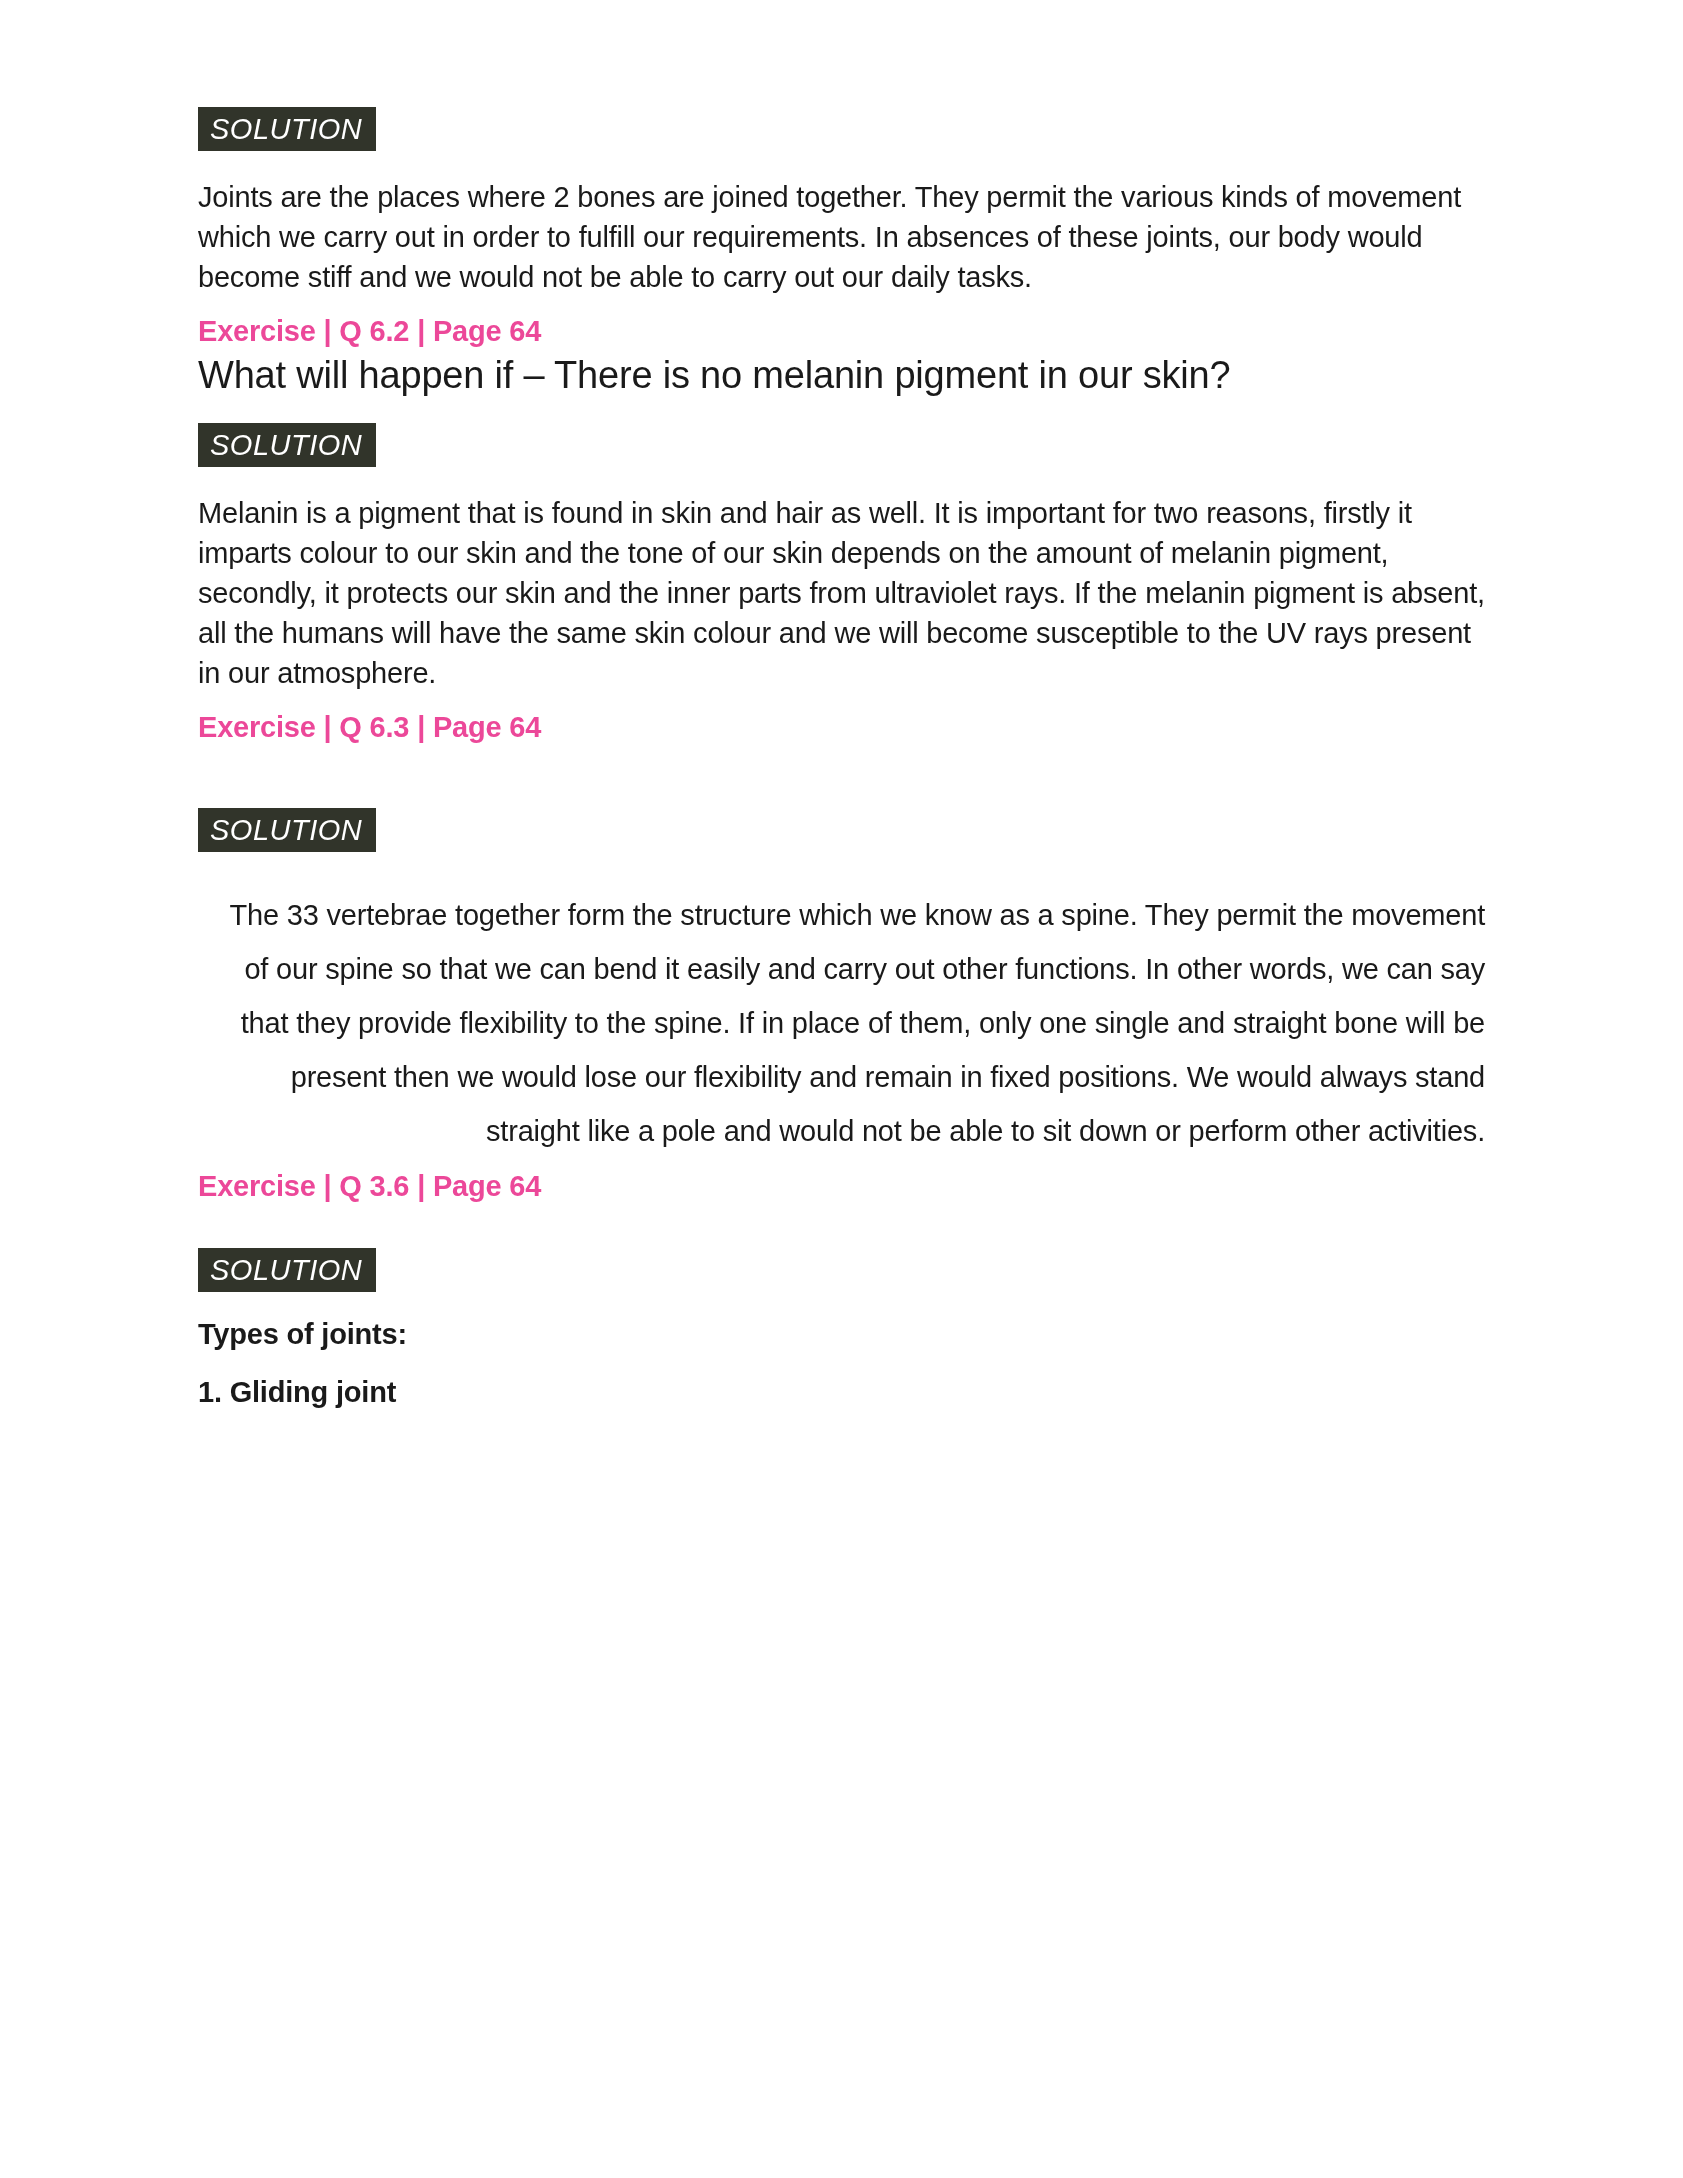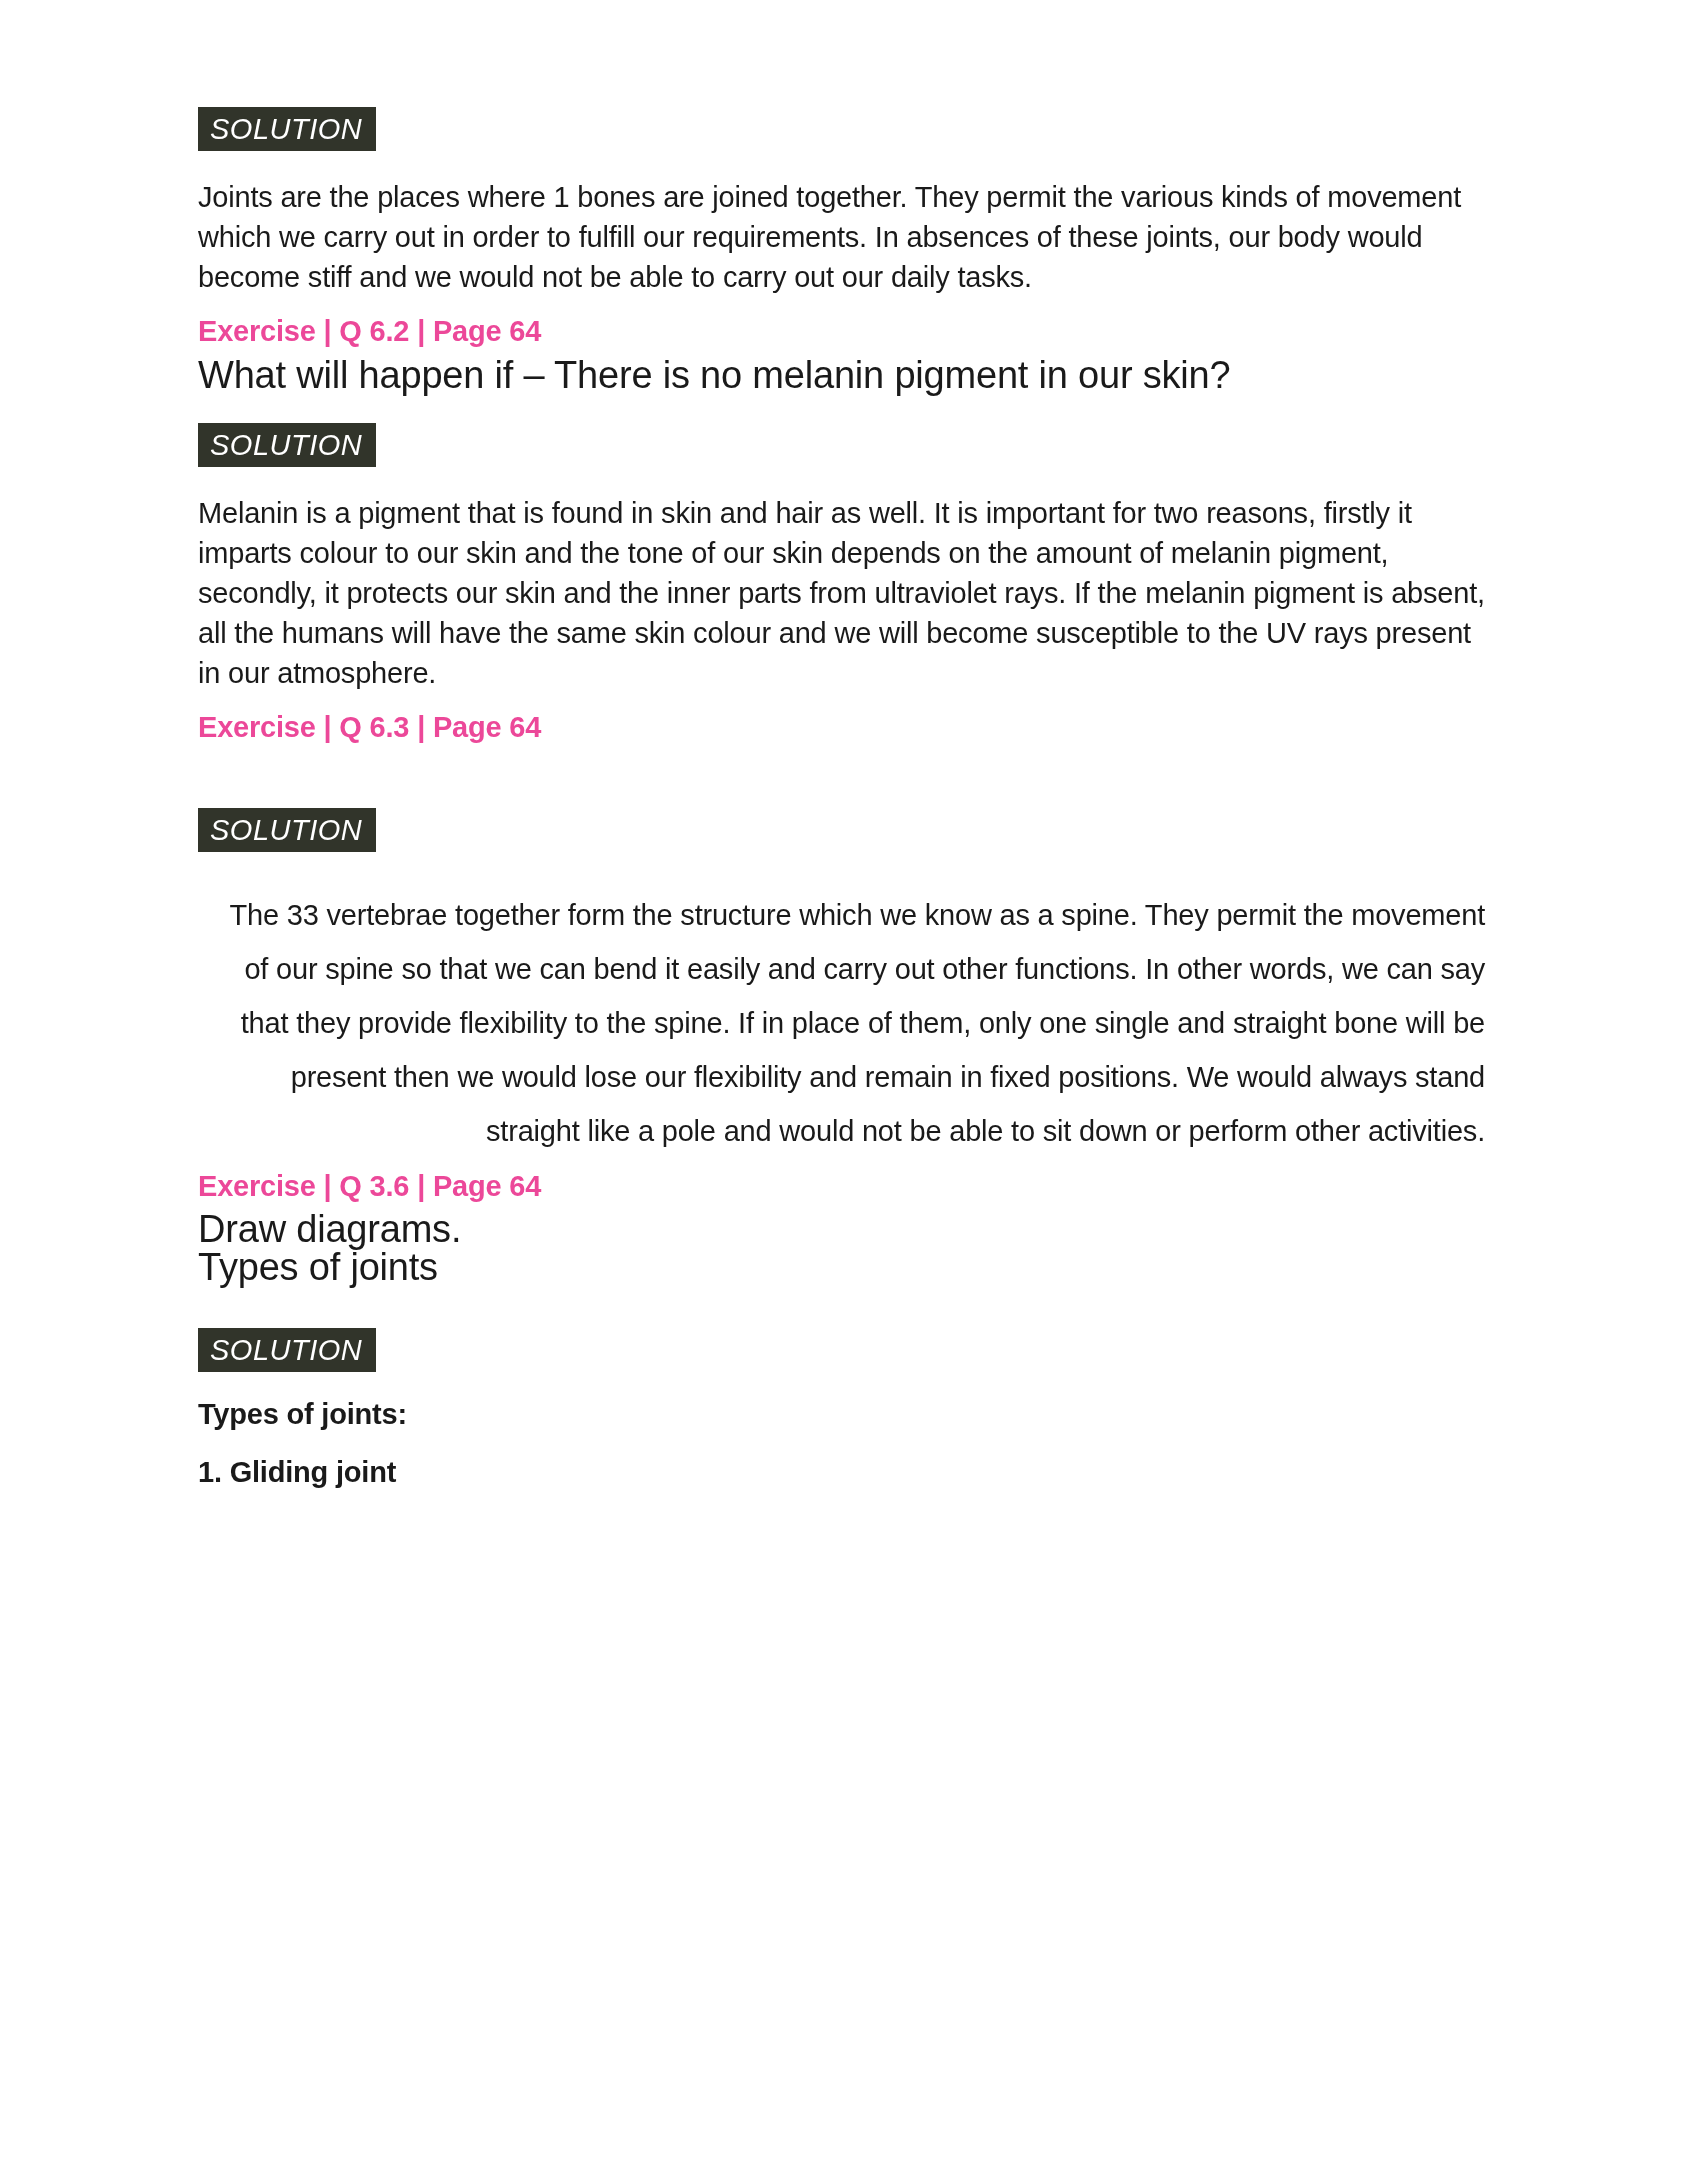--- a/index.html
+++ b/index.html
@@ -71,42 +71,38 @@
   .bold-line.second { margin-top: 18px; }
 </style>
 </head>
 <body>
 
 <div class="content">
 
   <div class="badge-row">
     <span class="badge">SOLUTION</span>
   </div>
-  <p class="para">Joints are the places where 1 bones are joined together. They permit the various kinds of movement which we carry out in order to fulfill our requirements. In absences of these joints, our body would become stiff and we would not be able to carry out our daily tasks.</p>
+  <p class="para">Joints are the places where 2 bones are joined together. They permit the various kinds of movement which we carry out in order to fulfill our requirements. In absences of these joints, our body would become stiff and we would not be able to carry out our daily tasks.</p>
 
   <div class="green-heading">Exercise | Q 6.2 | Page 64</div>
   <p class="question">What will happen if – There is no melanin pigment in our skin?</p>
 
   <div class="badge-row mt28">
     <span class="badge">SOLUTION</span>
   </div>
   <p class="para">Melanin is a pigment that is found in skin and hair as well. It is important for two reasons, firstly it imparts colour to our skin and the tone of our skin depends on the amount of melanin pigment, secondly, it protects our skin and the inner parts from ultraviolet rays. If the melanin pigment is absent, all the humans will have the same skin colour and we will become susceptible to the UV rays present in our atmosphere.</p>
 
   <div class="green-heading">Exercise | Q 6.3 | Page 64</div>
 
   <div class="badge-row mt62">
     <span class="badge">SOLUTION</span>
   </div>
   <p class="para spaced">The 33 vertebrae together form the structure which we know as a spine. They permit the movement of our spine so that we can bend it easily and carry out other functions. In other words, we can say that they provide flexibility to the spine. If in place of them, only one single and straight bone will be present then we would lose our flexibility and remain in fixed positions. We would always stand straight like a pole and would not be able to sit down or perform other activities.</p>
 
   <div class="green-heading tight">Exercise | Q 3.6 | Page 64</div>
-  <div class="question">
-    <div class="qline">Draw diagrams.</div>
-    <div class="qline">Types of joints</div>
-  </div>
 
   <div class="badge-row mt42">
     <span class="badge">SOLUTION</span>
   </div>
   <div class="bold-line first">Types of joints:</div>
   <div class="bold-line second">1. Gliding joint</div>
 
 </div>
 
 

